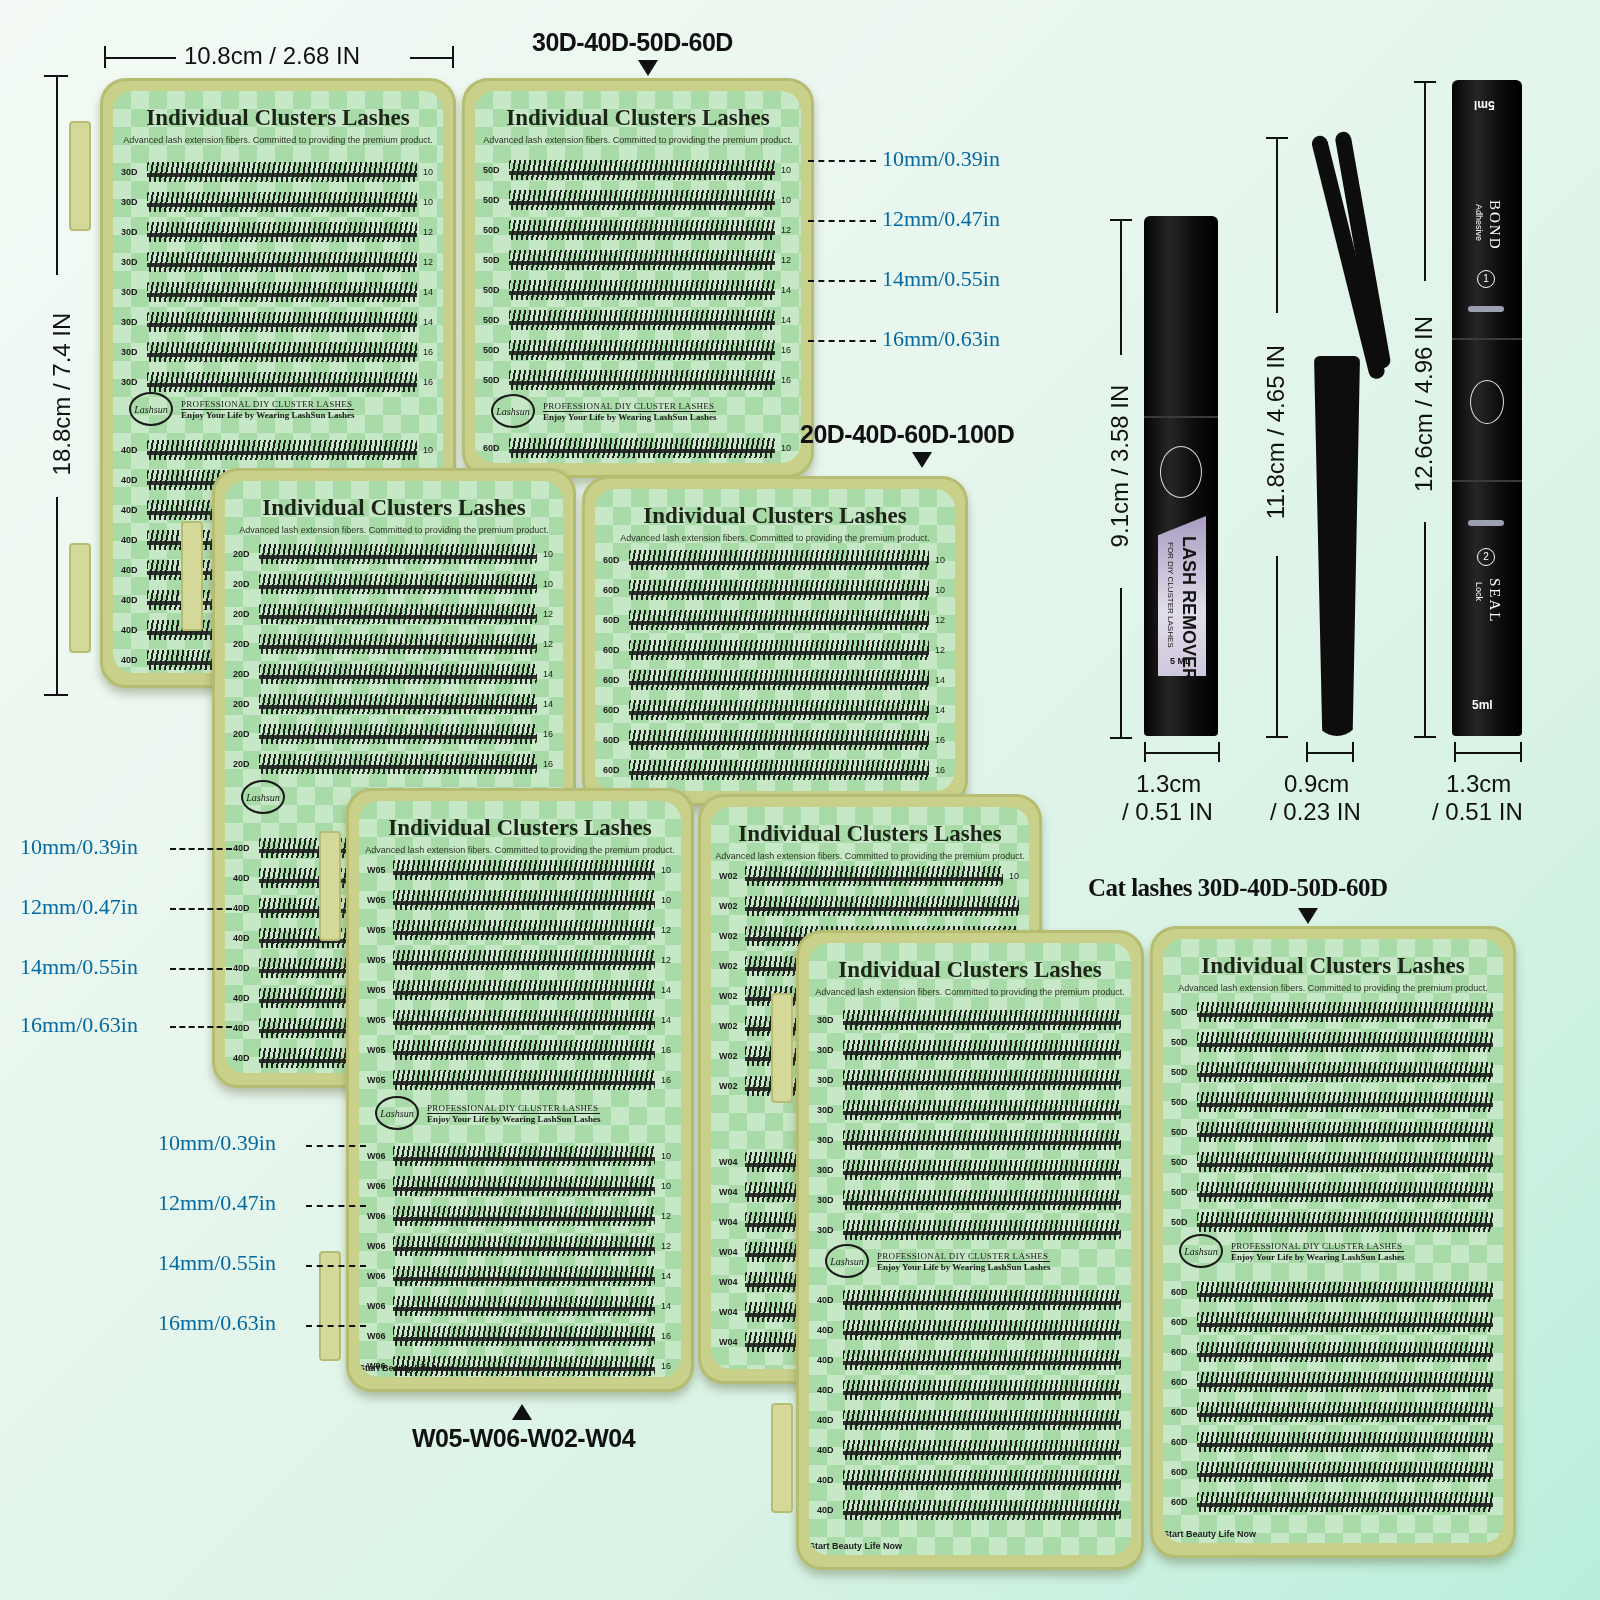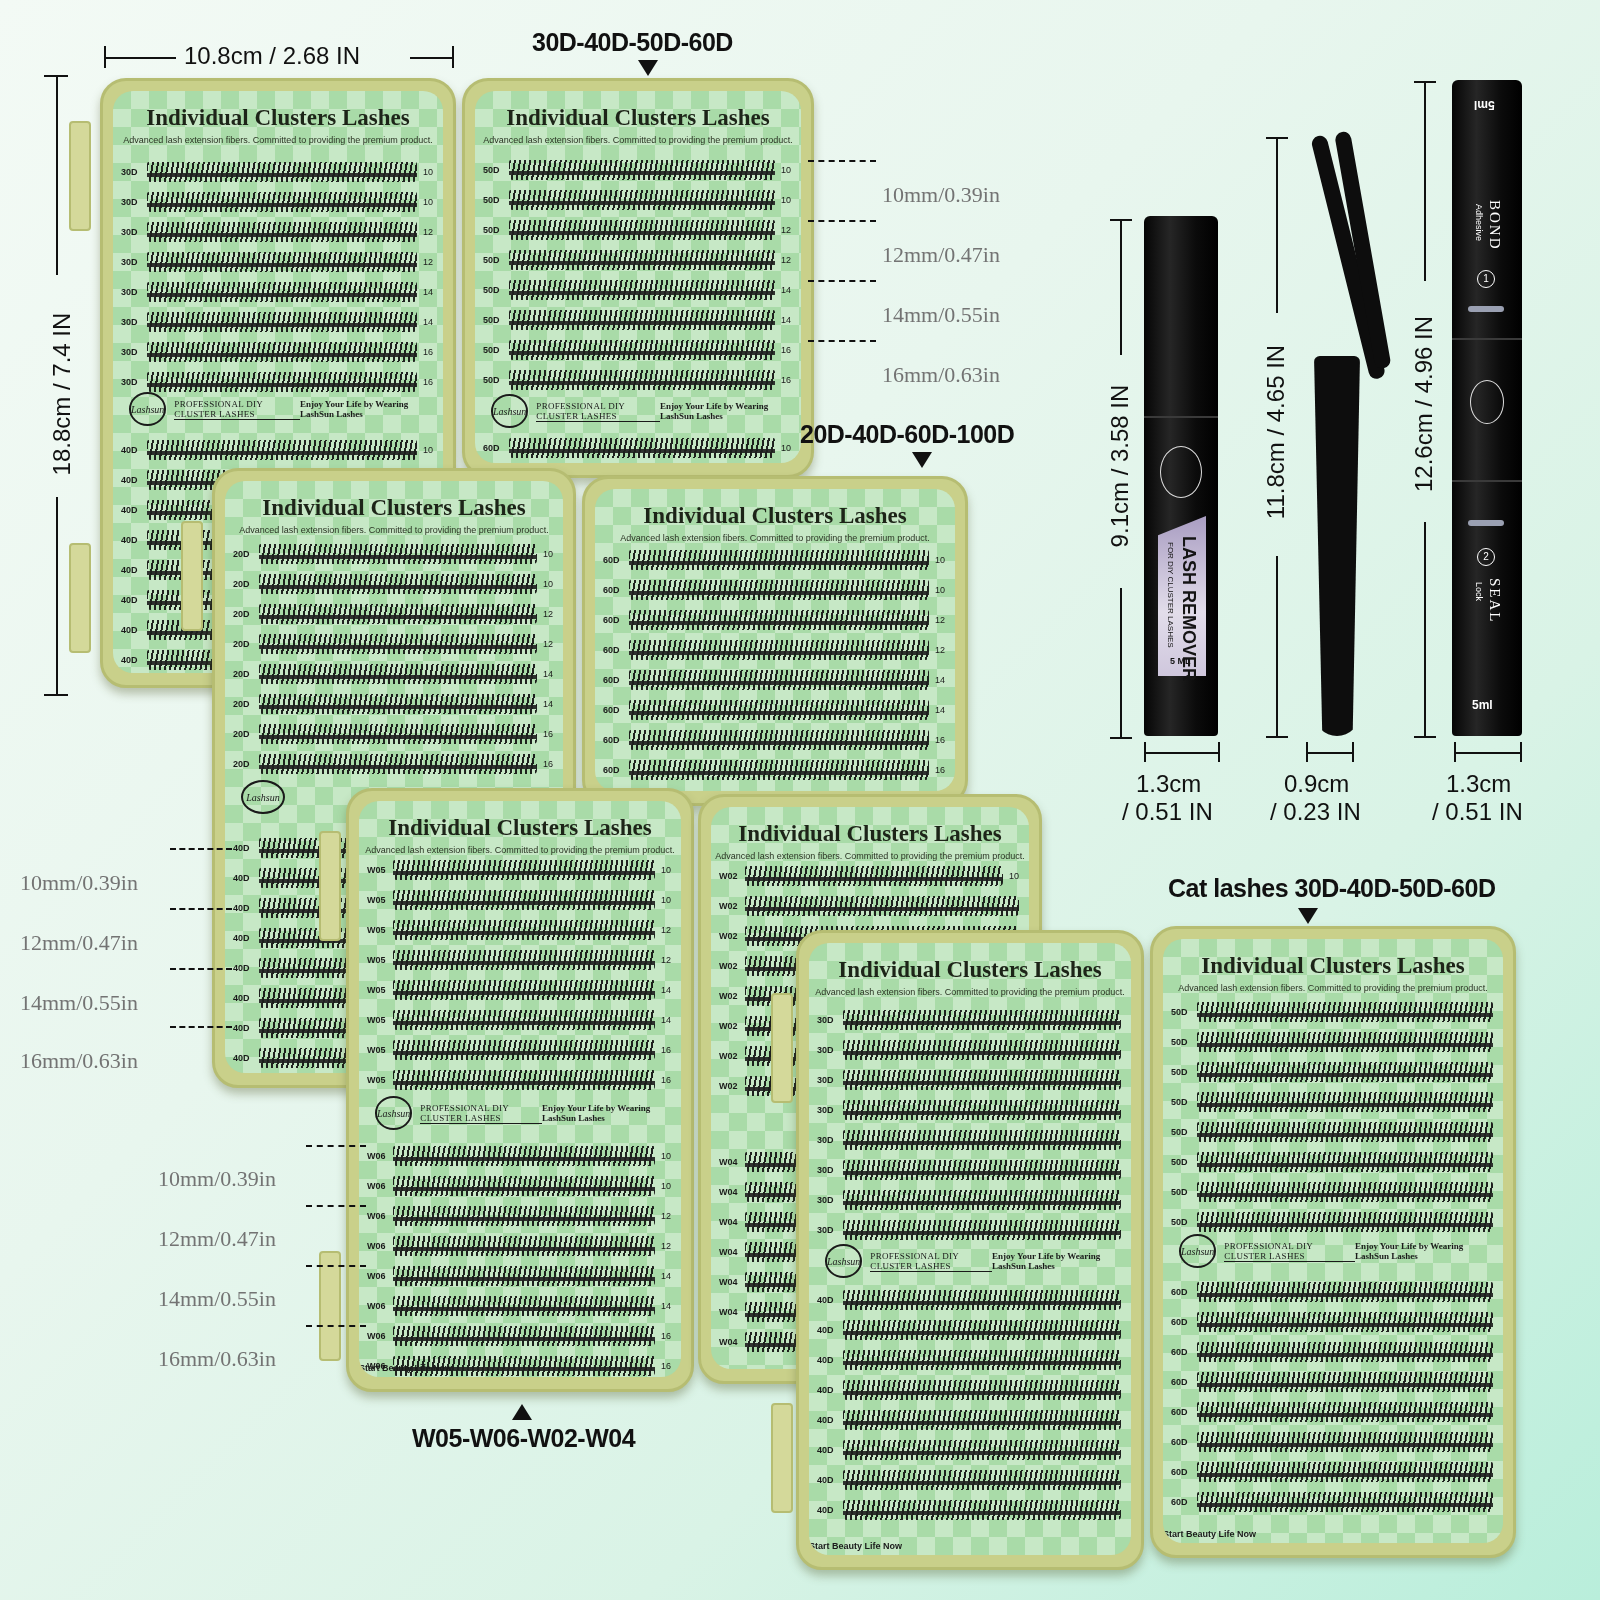--- a/index.html
+++ b/index.html
@@ -57,30 +57,30 @@
   .lash-row .len { font-size: 9px; color: #1a1a1a; width: 16px; text-align: right; flex: 0 0 16px; }
   .brand-block {
     position: absolute; left: 16px; right: 16px; height: 40px;
     display: flex; align-items: center; gap: 8px;
   }
   .brand-logo {
     width: 44px; height: 34px; border: 2px solid #1a1a1a; border-radius: 50%;
     font-family: "Liberation Serif", serif; font-style: italic; font-size: 10px;
     display: flex; align-items: center; justify-content: center; color: #1a1a1a;
   }
-  .brand-text { display: flex; flex-direction: row; }
+  .brand-text { display: flex; flex-direction: column; }
   .brand-text .l1 { font-family: "Liberation Serif", serif; font-size: 9px; color: #1a1a1a; border-bottom: 1px solid #1a1a1a; letter-spacing: 0.3px; }
   .brand-text .l2 { font-family: "Liberation Serif", serif; font-weight: bold; font-size: 9px; color: #1a1a1a; }
   .footer-tag { position: absolute; left: 0; right: 0; bottom: 10px; font-size: 9px; font-weight: bold; color: #1a1a1a; }
 
   
   .big-label { position: absolute; font-weight: bold; font-size: 25px; color: #111; white-space: nowrap; letter-spacing: -0.5px; }
   .tri-down { position: absolute; width: 0; height: 0; border-left: 10px solid transparent; border-right: 10px solid transparent; border-top: 16px solid #111; }
   .tri-up { position: absolute; width: 0; height: 0; border-left: 10px solid transparent; border-right: 10px solid transparent; border-bottom: 16px solid #111; }
-  .len-note { position: absolute; font-family: "Liberation Serif", serif; font-size: 22px; color: #737373; white-space: nowrap; margin-top: 36px; }
+  .len-note { position: absolute; font-family: "Liberation Serif", serif; font-size: 22px; color: #0369a1; white-space: nowrap; }
   .dash { position: absolute; height: 0; border-top: 2px dashed #111; }
   .hline { position: absolute; height: 2px; background: #111; }
   .vline { position: absolute; width: 2px; background: #111; }
   .dim-text { position: absolute; font-size: 24px; color: #111; white-space: nowrap; }
   .rot { transform: rotate(-90deg); transform-origin: center center; }
 
   
   .bottle { position: absolute; background: linear-gradient(90deg, #050505 0%, #262626 35%, #0b0b0b 70%, #000 100%); border-radius: 6px 6px 4px 4px; }
   .bottle .seam { position: absolute; left: 0; right: 0; height: 2px; background: #3a3a3a; }
   .remover-label {
@@ -585,21 +585,21 @@
 <div class="len-note" style="left:158px;top:1190px;">12mm/0.47in</div>
 <div class="dash" style="left:306px;top:1205px;width:60px;"></div>
 <div class="len-note" style="left:158px;top:1250px;">14mm/0.55in</div>
 <div class="dash" style="left:306px;top:1265px;width:60px;"></div>
 <div class="len-note" style="left:158px;top:1310px;">16mm/0.63in</div>
 <div class="dash" style="left:306px;top:1325px;width:60px;"></div>
 
 <div class="tri-up" style="left:512px;top:1404px;"></div>
 <div class="big-label" style="left:412px;top:1424px;">W05-W06-W02-W04</div>
 
-<div class="big-label" style="left:1168px;top:874px;">Cat lashes 30D-40D-50D-60D</div>
+<div class="big-label" style="left:1088px;top:874px;font-family:Liberation Serif, serif;">Cat lashes 30D-40D-50D-60D</div>
 <div class="tri-down" style="left:1298px;top:908px;"></div>
 
 <div class="case" style="left:796px;top:930px;width:348px;height:640px;">
   <div class="hinge" style="left:-28px;top:60px;"></div>
   <div class="hinge" style="left:-28px;top:470px;"></div>
   <div class="tray">
     <div class="title">Individual Clusters Lashes</div>
     <div class="subtitle">Advanced lash extension fibers. Committed to providing the premium product.</div>
     <div class="lash-row" style="top:66px;">
         <span class="lbl">30D</span>

